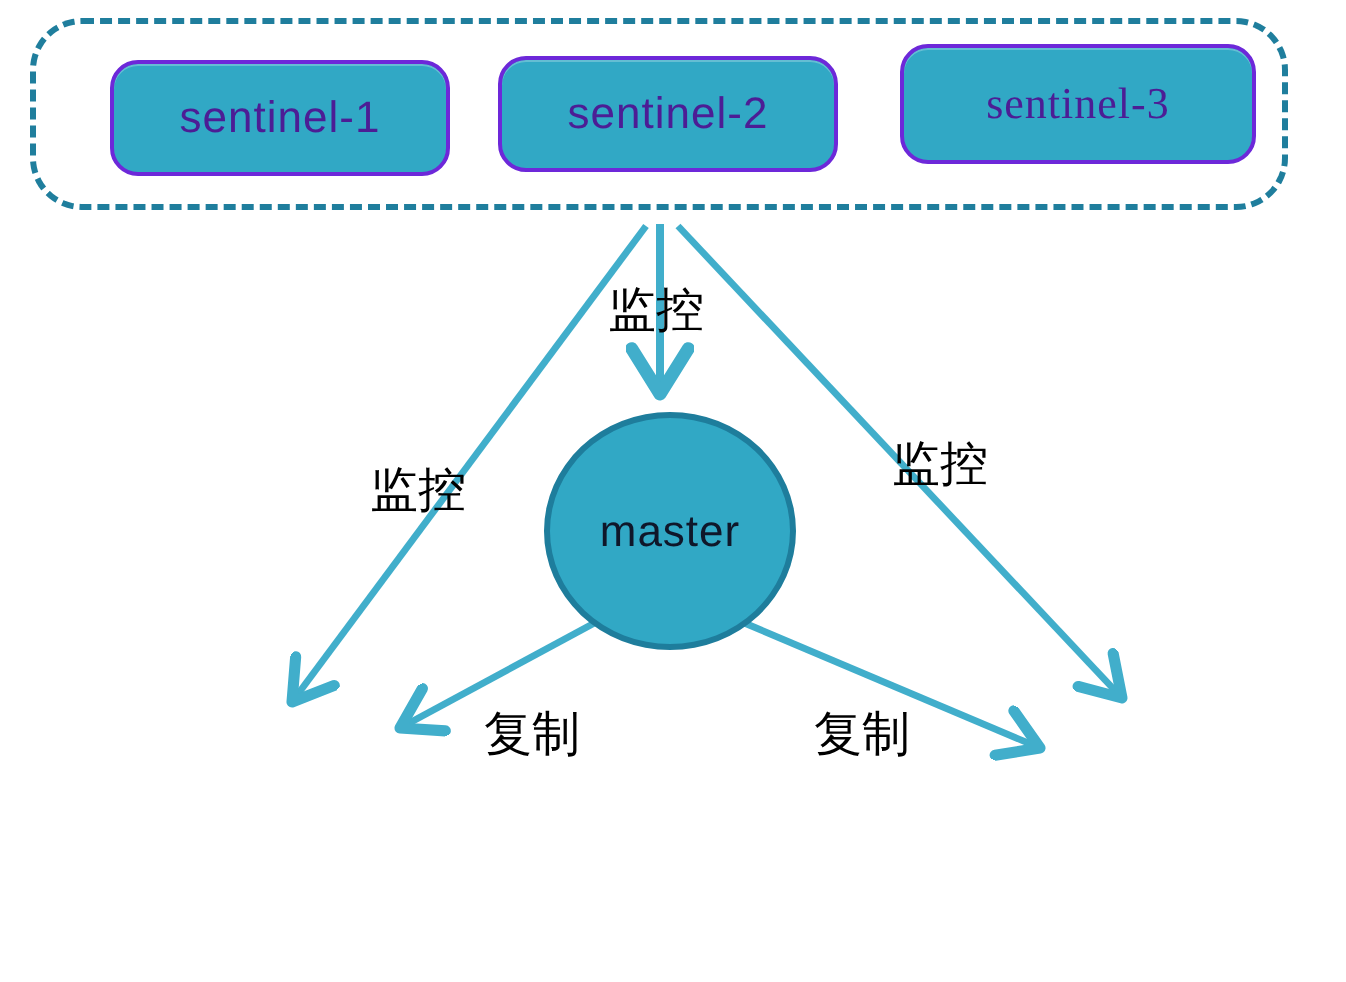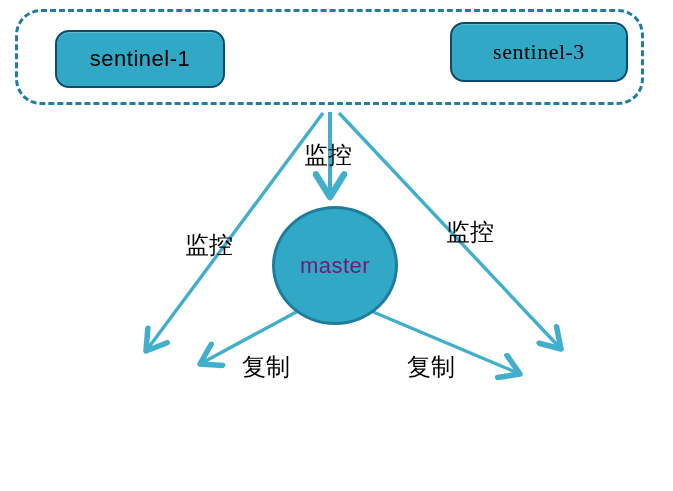--- a/index.html
+++ b/index.html
@@ -8,33 +8,33 @@
     font-family:"Liberation Sans", sans-serif; overflow:hidden;
   }
   .edges-layer { position:absolute; left:0; top:0; width:673px; height:491px; pointer-events:none; }
   .group-frame {
     position:absolute; left:15px; top:9px; width:629px; height:96px;
     box-sizing:border-box; border:3px dashed #1f7e9d; border-radius:26px;
     background:transparent;
   }
   .snode {
     position:absolute; box-sizing:border-box;
-    background:#31a8c5; border:2px solid #0c4a6e; border-radius:14px;
+    background:#31a8c5; border:2px solid #6d28d9; border-radius:14px;
     display:flex; align-items:center; justify-content:center;
-    color:#000000; font-size:22px; letter-spacing:0.5px;
+    color:#4c1d95; font-size:22px; letter-spacing:0.5px;
     box-shadow: inset 0 1px 0 rgba(255,255,255,0.25);
   }
   .snode.s1 { left:55px;  top:30px; width:170px; height:58px; }
   .snode.s2 { left:249px; top:28px; width:170px; height:58px; }
   .snode.s3 { left:450px; top:22px; width:178px; height:60px;font-family:Liberation Serif, serif; }
   .circle {
     position:absolute; box-sizing:border-box;
     background:#31a8c5; border:3px solid #1e7d9c; border-radius:50%;
     display:flex; align-items:center; justify-content:center;
-    color:#701a75; font-size:22px; letter-spacing:0.5px;
+    color:#0f172a; font-size:22px; letter-spacing:0.5px;
   }
   .circle.master { left:272px; top:206px; width:126px; height:119px; }
   .circle.slave1 { left:71px;  top:356px; width:133px; height:131px; }
   .circle.slave2 { left:506px; top:358px; width:133px; height:130px; }
   .elabel {
     position:absolute; color:#000000; font-size:24px; white-space:nowrap;
     font-family:"DejaVu Serif","Liberation Serif",serif; line-height:1.1;
   }
   .elabel.monitor-master { left:304px; top:142px; }
   .elabel.monitor-slave1 { left:185px; top:232px; }
@@ -58,20 +58,23 @@
     <line x1="339" y1="113" x2="561" y2="349" stroke-width="3.4" marker-end="url(#arrowhead)" stroke="#41aecb"></line>
     <line x1="300" y1="310" x2="200" y2="364" stroke-width="3.4" marker-end="url(#arrowhead)" stroke="#41aecb"></line>
     <line x1="371" y1="311" x2="520" y2="374" stroke-width="3.4" marker-end="url(#arrowhead)" stroke="#41aecb"></line>
   </svg>
 
   <div class="group-frame"></div>
 
   <div class="snode s1">
     <span>sentinel-1</span>
   </div>
+  <div class="snode s2">
+    <span>sentinel-2</span>
+  </div>
   <div class="snode s3">
     <span>sentinel-3</span>
   </div>
 
   <div class="circle master">
     <span>master</span>
   </div>
 
   <span class="elabel monitor-master">监控</span>
   <span class="elabel monitor-slave1">监控</span>

